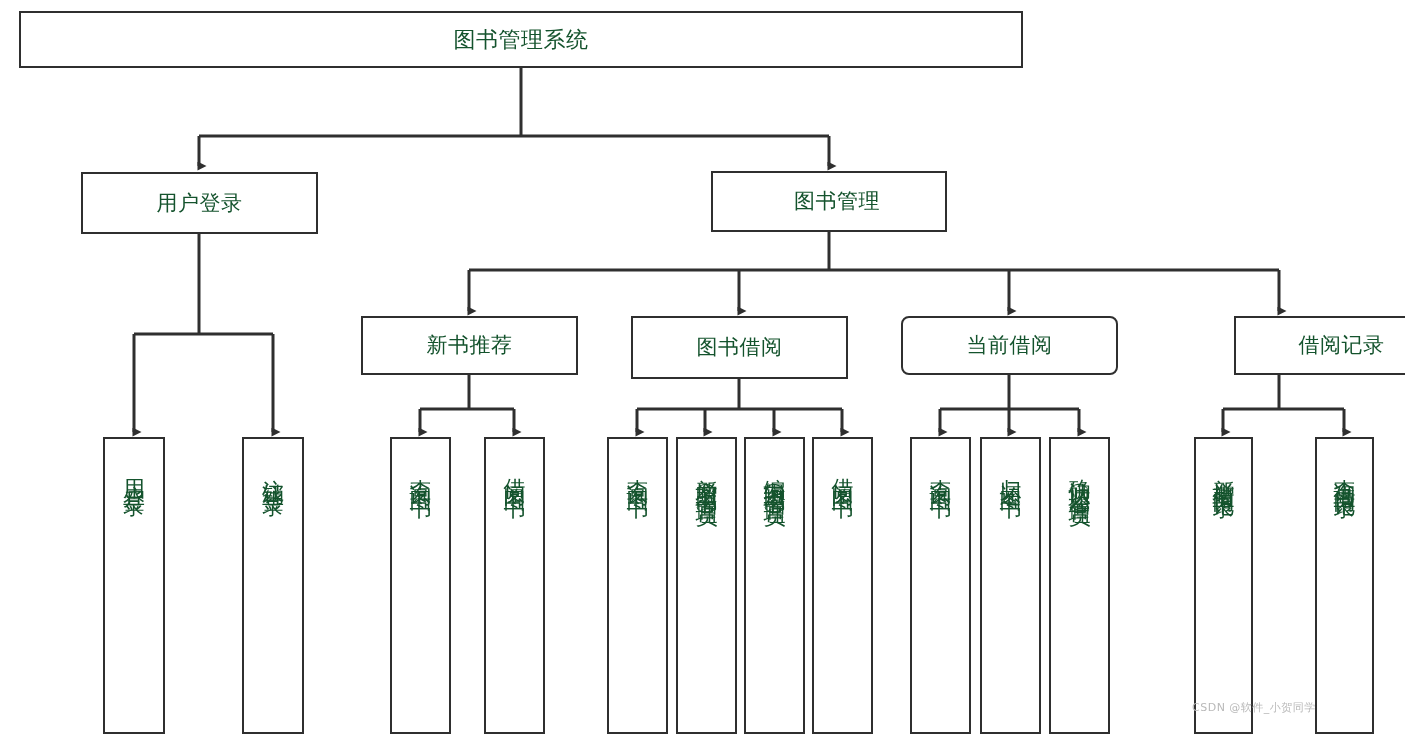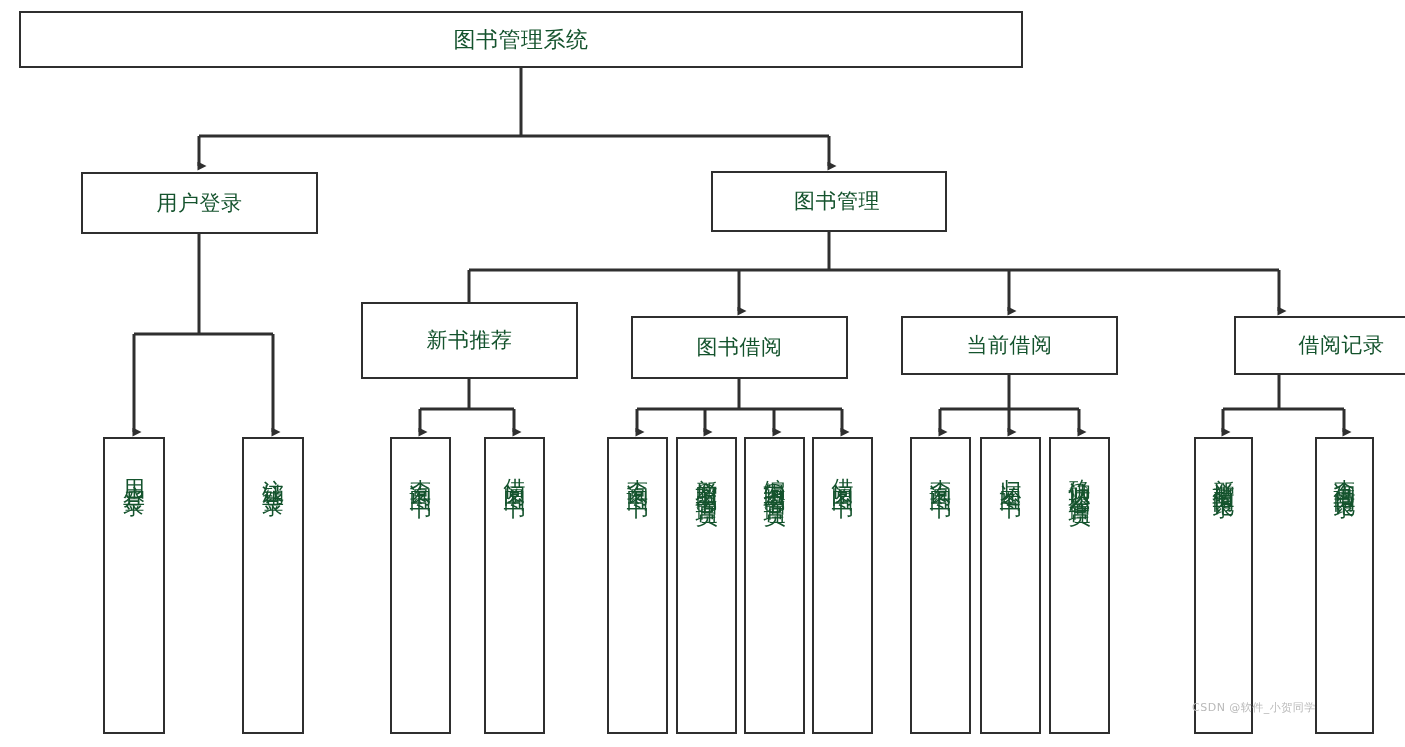--- a/index.html
+++ b/index.html
@@ -135,27 +135,27 @@
     <span class="label">图书管理系统</span>
   </div>
 
   <div class="node h" style="left:81px; top:172px; width:237px; height:62px;">
     <span class="label">用户登录</span>
   </div>
   <div class="node h" style="left:711px; top:171px; width:236px; height:61px;padding-left:16px;">
     <span class="label">图书管理</span>
   </div>
 
-  <div class="node h" style="left:361px; top:302px; width:217px; height:77px;">
+  <div class="node h" style="left:361px; top:316px; width:217px; height:59px;">
     <span class="label">新书推荐</span>
   </div>
   <div class="node h" style="left:631px; top:316px; width:217px; height:63px;">
     <span class="label">图书借阅</span>
   </div>
-  <div class="node h" style="left:901px; top:316px; width:217px; height:59px;">
+  <div class="node h" style="left:901px; top:316px; width:217px; height:59px;border-radius:8px;">
     <span class="label">当前借阅</span>
   </div>
   <div class="node h" style="left:1234px; top:316px; width:215px; height:59px;">
     <span class="label">借阅记录</span>
   </div>
 
   <div class="node v" style="left:103px; top:437px; width:62px; height:297px;">
     <span class="label">用户登录</span>
   </div>
   <div class="node v" style="left:242px; top:437px; width:62px; height:297px;">

